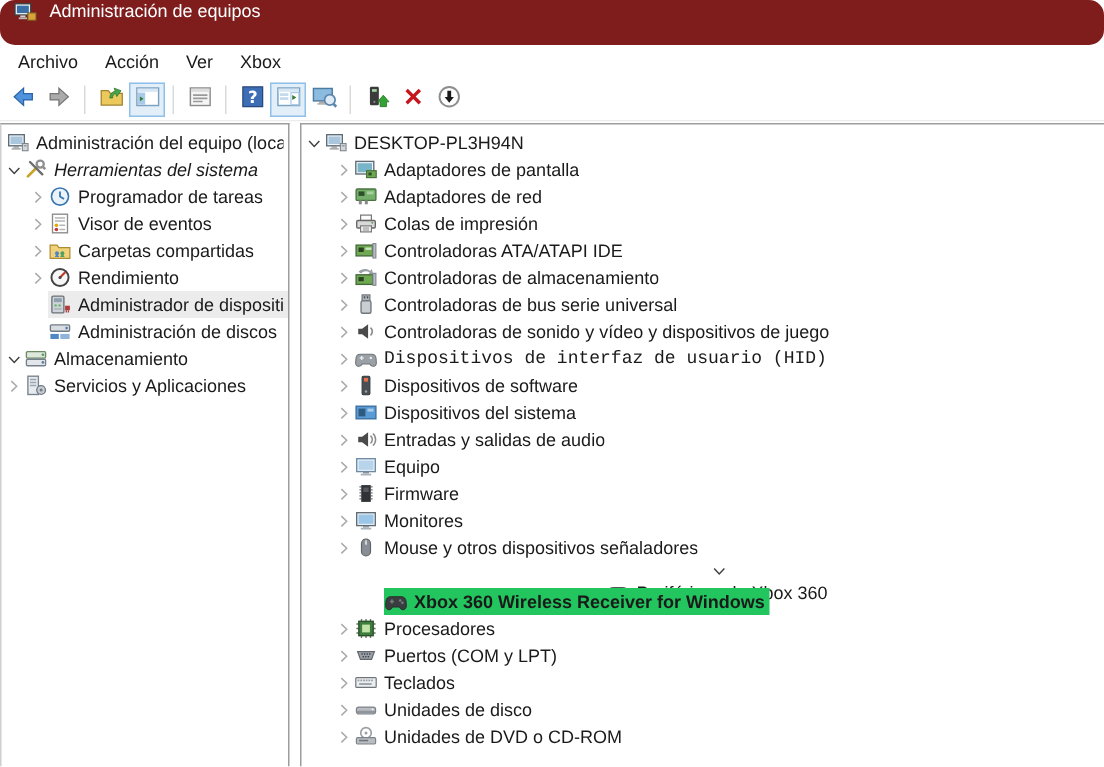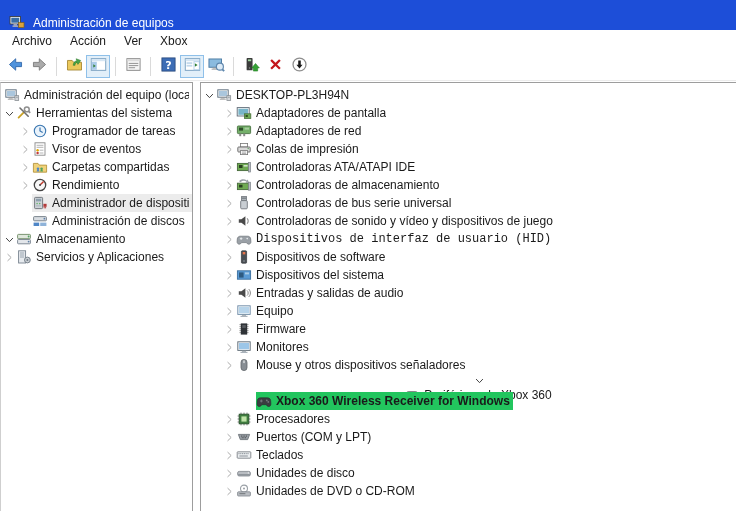--- a/index.html
+++ b/index.html
@@ -4,21 +4,21 @@
 <style>
   html,body{margin:0;padding:0;}
   body{
     width:736px;height:511px;overflow:hidden;background:#fff;
     font-family:"Liberation Sans","DejaVu Sans",sans-serif;
     -webkit-font-smoothing:antialiased;
   }
   .window{width:736px;height:511px;display:flex;flex-direction:column;}
 
   
-  .titlebar{height:30px;flex:0 0 30px;background:#1d4ed8;display:flex;align-items:flex-end;padding-left:9px;}
+  .titlebar{height:30px;flex:0 0 30px;background:#7f1d1d;display:flex;align-items:flex-start;padding-left:9px;border-radius:10px;}
   .titlebar .app-icon{width:16px;height:16px;margin-right:8px;flex:0 0 16px;}
   .titlebar .title{color:#ffffff;font-size:12px;}
 
   
   .menubar{height:22px;flex:0 0 22px;background:#fff;display:flex;align-items:center;padding-left:3px;font-size:12px;color:#1a1a1a;}
   .menu-item{padding:3px 9px;cursor:default;}
 
   
   .toolbar{height:28px;flex:0 0 28px;background:#fff;display:flex;align-items:center;padding-left:3px;border-bottom:1px solid #ececec;}
   .tbtn{width:24px;height:23px;display:flex;align-items:center;justify-content:center;background:none;border:1px solid transparent;padding:0;margin:0;}
@@ -156,21 +156,21 @@
                 <rect x="3" y="4" width="8" height="5" fill="#aac6dd"></rect>
                 <rect x="5" y="10.4" width="3.6" height="1.1" fill="#9a9a9a"></rect>
                 <rect x="3.8" y="11.6" width="6" height="1.2" fill="#adadad"></rect>
                 <rect x="10.9" y="8.7" width="3.8" height="4.8" fill="#d4d7da" stroke="#7b8288" stroke-width="0.7"></rect>
                 <rect x="11.8" y="9.8" width="2" height="0.8" fill="#8a9097"></rect>
               </svg>
             </span>
             <span class="tlabel">Administración del equipo (local)</span>
           </span>
         </div>
-        <div class="row" style="padding-left: 2px;">
+        <div class="row" style="padding-left: 2px; font-style: italic;">
           <span class="chev">
             <svg width="13" height="13" viewBox="0 0 16 16">
               <path d="M3.8 6.2 L8 10.6 12.2 6.2" fill="none" stroke="#3f3f3f" stroke-width="1.2"></path>
             </svg>
           </span>
           <span class="rowc">
             <span class="ticon">
               <svg width="16" height="16" viewBox="0 0 16 16">
                 <path d="M2.6 12.6 L9 6.2" stroke="#c9a227" stroke-width="1.8" stroke-linecap="round"></path>
                 <path d="M4 3 L12.2 11.2" stroke="#6f6f6f" stroke-width="1.6" stroke-linecap="round"></path>

